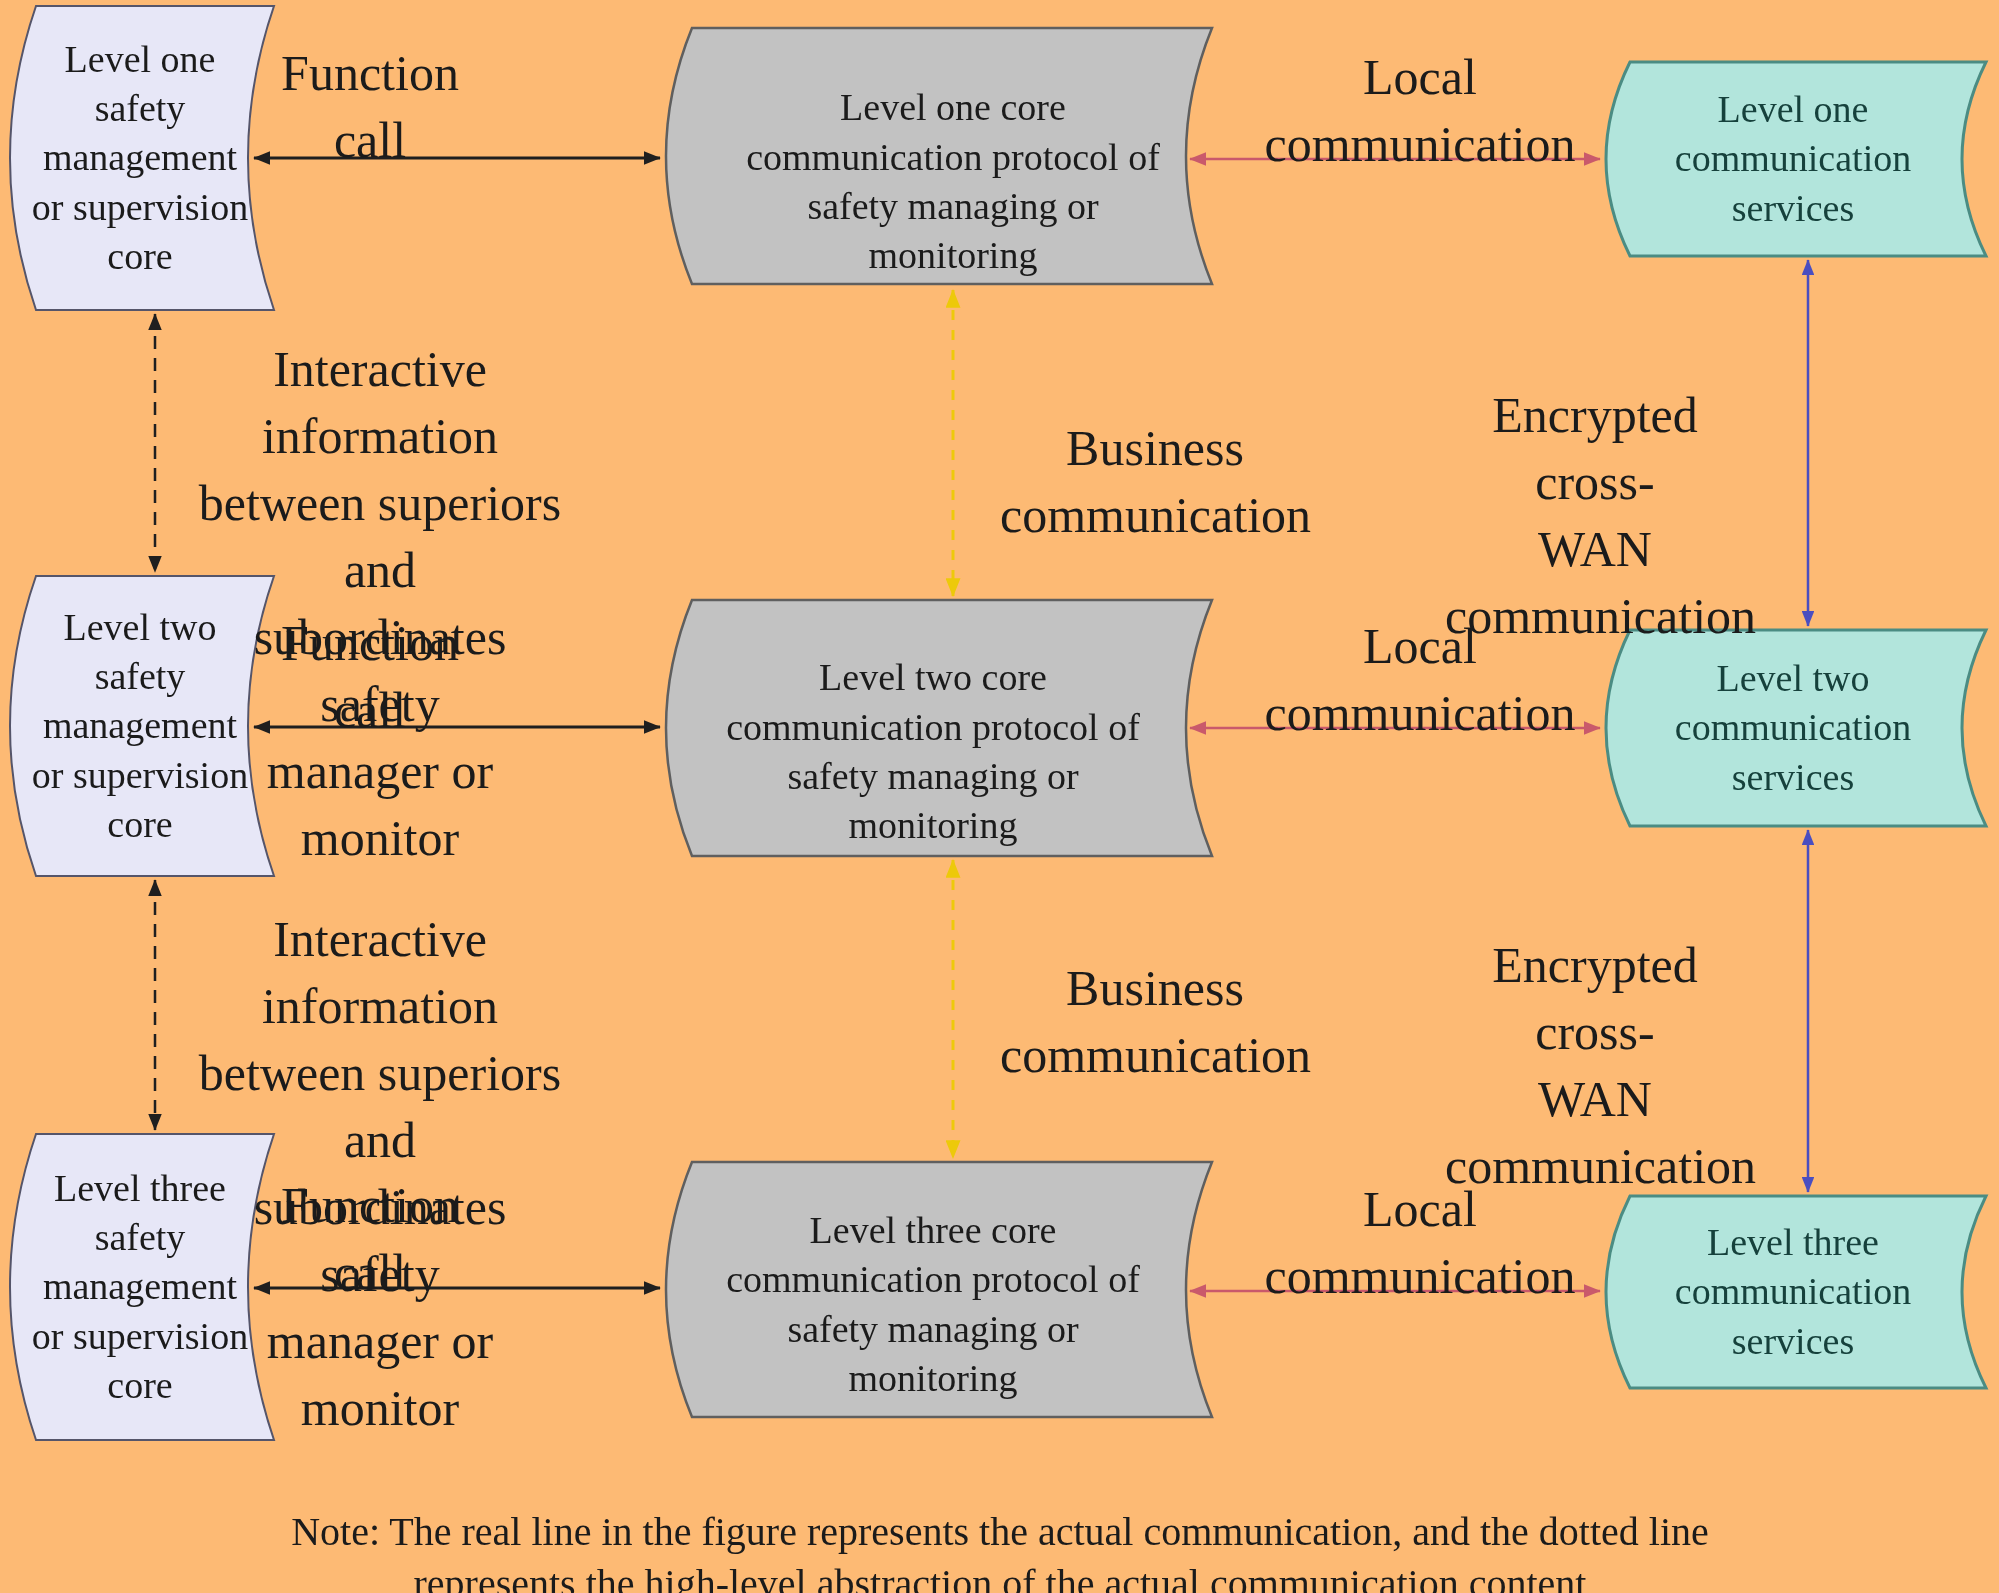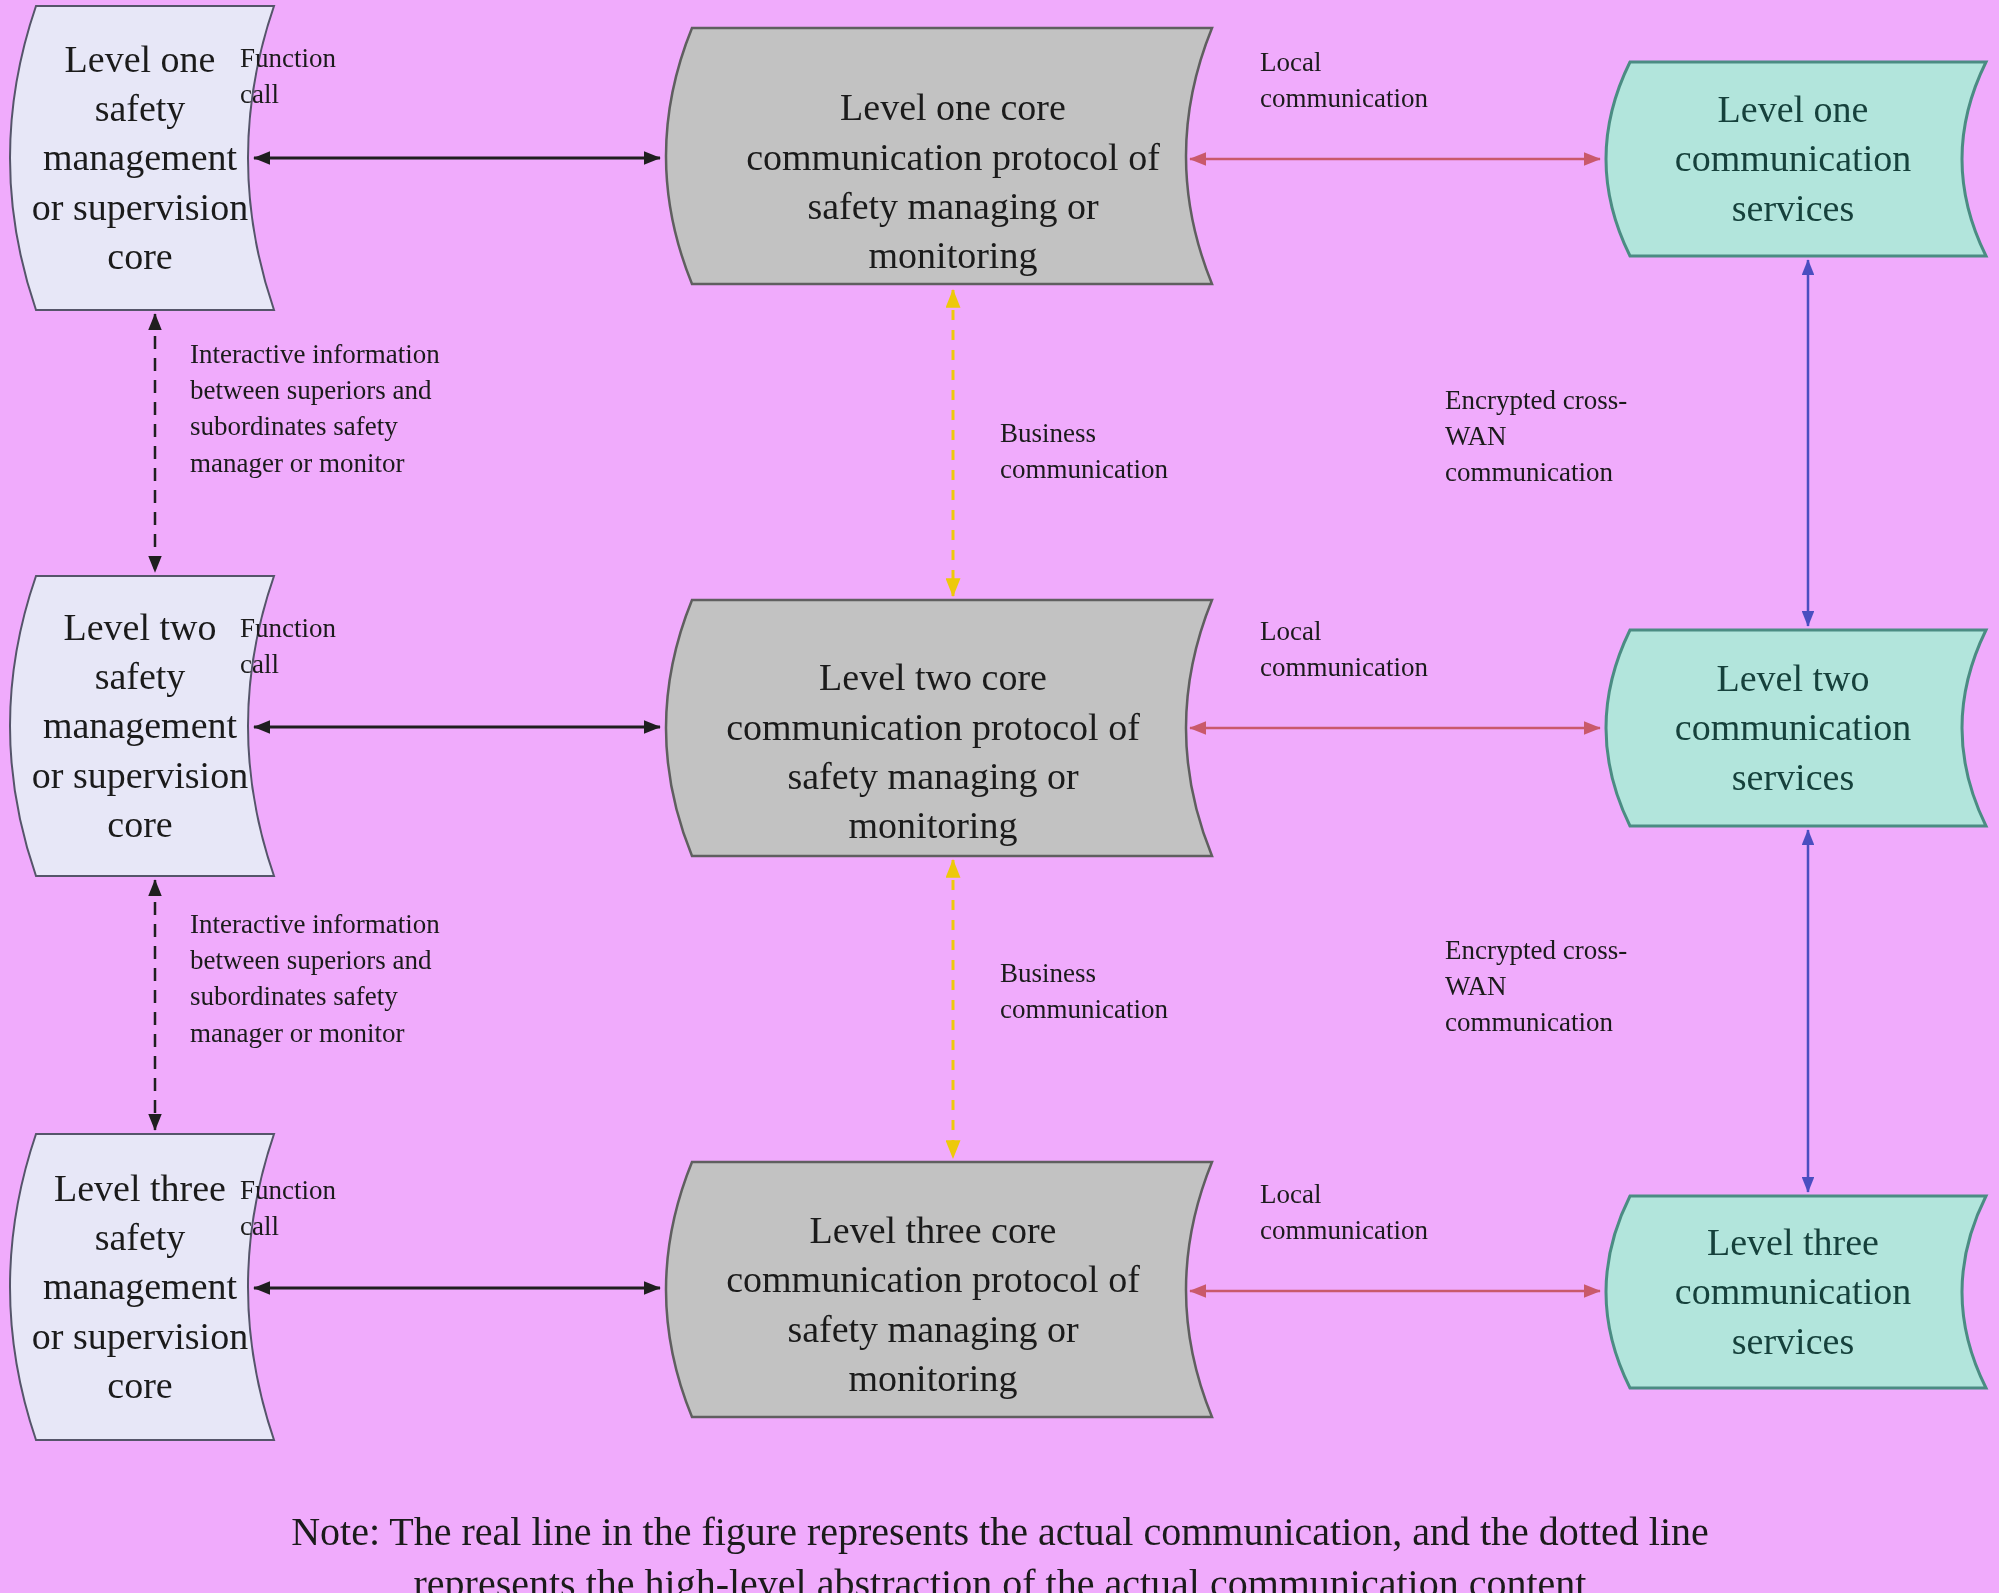--- a/index.html
+++ b/index.html
@@ -1,19 +1,19 @@
 <!DOCTYPE html>
 <html style="--lavender-fill: #e7e7f7; --lavender-stroke: #55556a; --gray-fill: #c2c2c2; --gray-stroke: #5f5f5f; --teal-fill: #b2e5dc; --teal-stroke: #4b8c83; --black-arrow: #1f1f1f; --red-arrow: #c9596b; --yellow-arrow: #edc90a; --blue-arrow: #4a4ec0; --text: #1b1b1b; --teal-text: #16413c;"><head>
 <meta charset="utf-8">
 <style>
   html,body{margin:0;padding:0;background:#ffffff;}
   #canvas{
     position:relative;
     width:1999px;height:1593px;
-    background:#f0abfc;
+    background:#fdba74;
     font-family:"Liberation Serif","DejaVu Serif",serif;
     color:var(--text,#1b1b1b);
     overflow:hidden;
   }
   #shapes{position:absolute;left:0;top:0;width:1999px;height:1593px;}
 
   .shape-lav{fill:var(--lavender-fill,#e7e7f7);stroke:var(--lavender-stroke,#55556a);stroke-width:2;}
   .shape-gray{fill:var(--gray-fill,#c2c2c2);stroke:var(--gray-stroke,#5f5f5f);stroke-width:2.5;}
   .shape-teal{fill:var(--teal-fill,#b2e5dc);stroke:var(--teal-stroke,#4b8c83);stroke-width:3;}
 
@@ -28,22 +28,22 @@
   .mk-yel{fill:var(--yellow-arrow,#edc90a);}
   .mk-blu{fill:var(--blue-arrow,#4a4ec0);}
 
   .box-label{
     position:absolute;display:flex;align-items:center;justify-content:center;
     text-align:center;white-space:pre-line;
     font-size:38px;line-height:1.30;color:var(--text,#1b1b1b);
   }
   .teal-text{color:var(--teal-text,#16413c);}
   .fig-label{
-    position:absolute;white-space:pre-line;
-    font-size:27px;line-height:1.34;color:var(--text,#1b1b1b);
+    position:absolute;text-align:center;white-space:pre-line;
+    font-size:50px;line-height:1.34;color:var(--text,#1b1b1b);
   }
   .note-label{
     position:absolute;text-align:center;white-space:pre-line;
     font-size:40px;line-height:1.30;color:var(--text,#1b1b1b);
   }
 </style>
 </head>
 <body>
 
 <div id="canvas">

